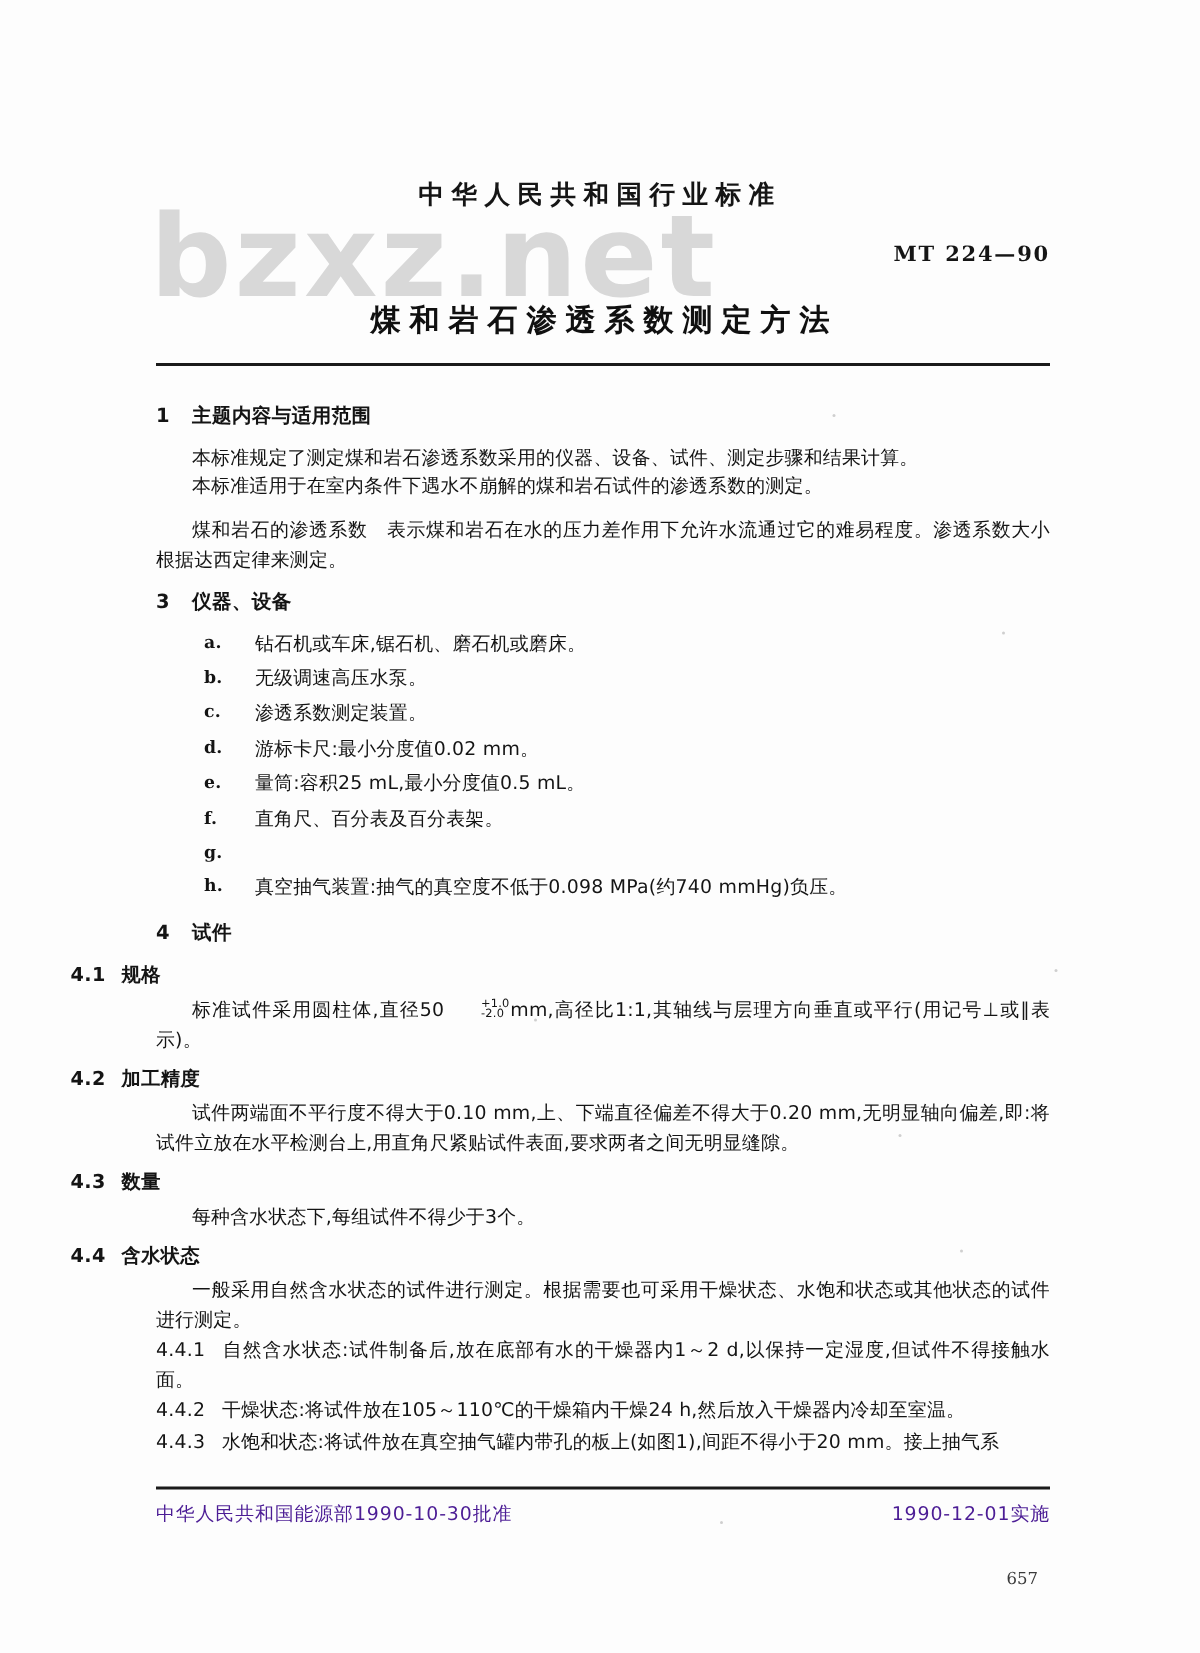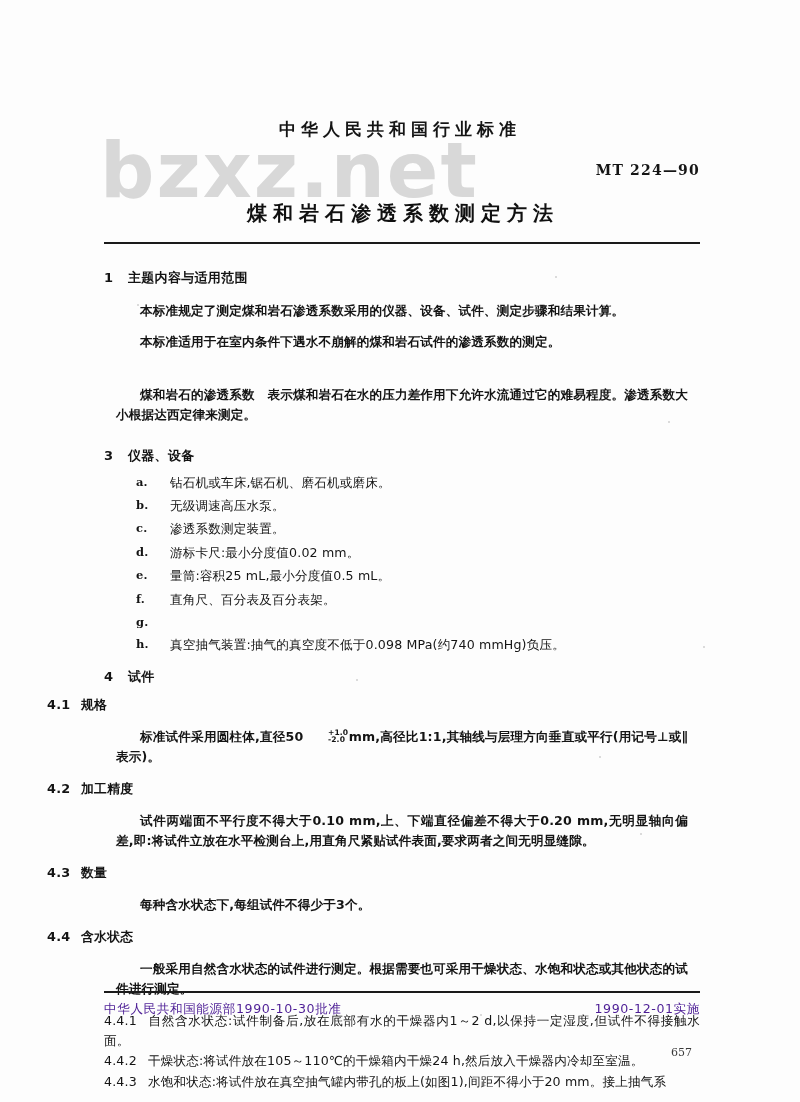--- a/index.html
+++ b/index.html
@@ -103,27 +103,26 @@
   .sec-h1 .num { display: inline-block; width: 24px; }
   .sec-h2 {
     margin: 7px 0 2px 0;
     padding-left: 47px;
     font-size: 12.8px;
     font-weight: bold;
     letter-spacing: 0.3px;
   }
   .sec-h2 .num { display: inline-block; width: 34px; }
   .para {
-    margin: 12px;
+    margin: 0;
     padding: 0 100px 0 104px;
     text-align: justify;
     text-justify: inter-character;
     text-indent: 24px;
     letter-spacing: 0.15px;
-    font-weight: bold;
   }
   .spacer-sm { height: 9px; }
 
   
   .eq-list {
     margin: 6px 0 0 0;
     padding: 0;
     list-style: none;
   }
   .eq-item {

